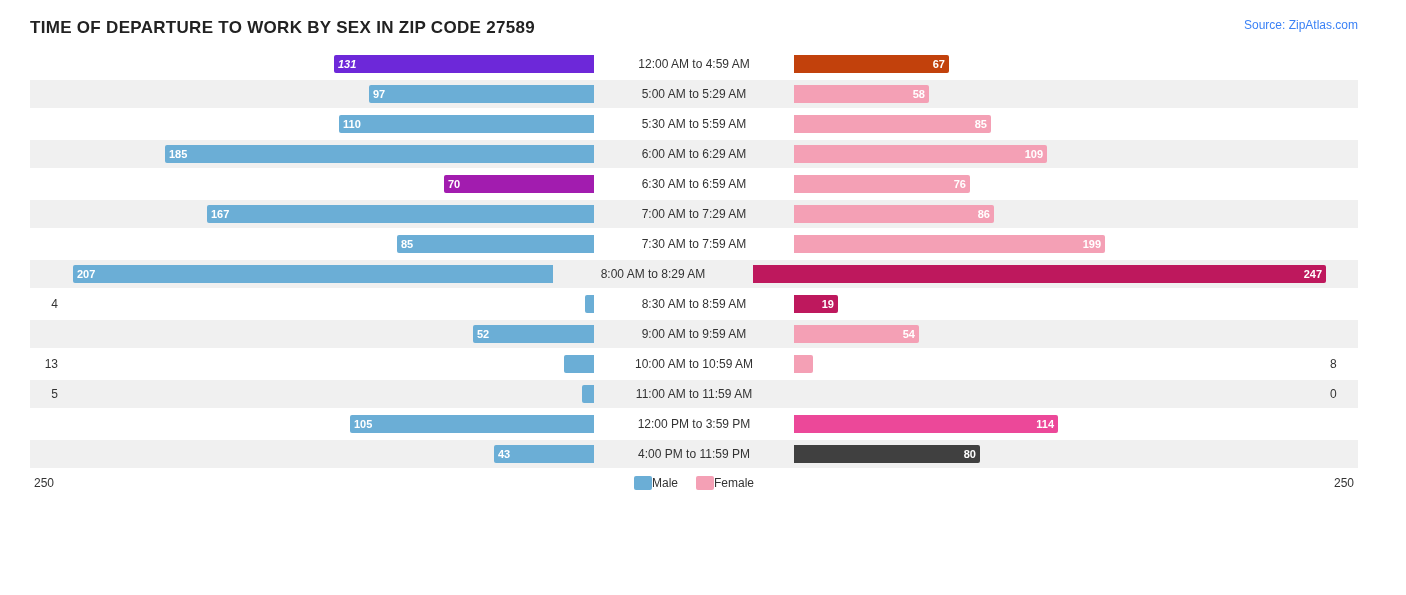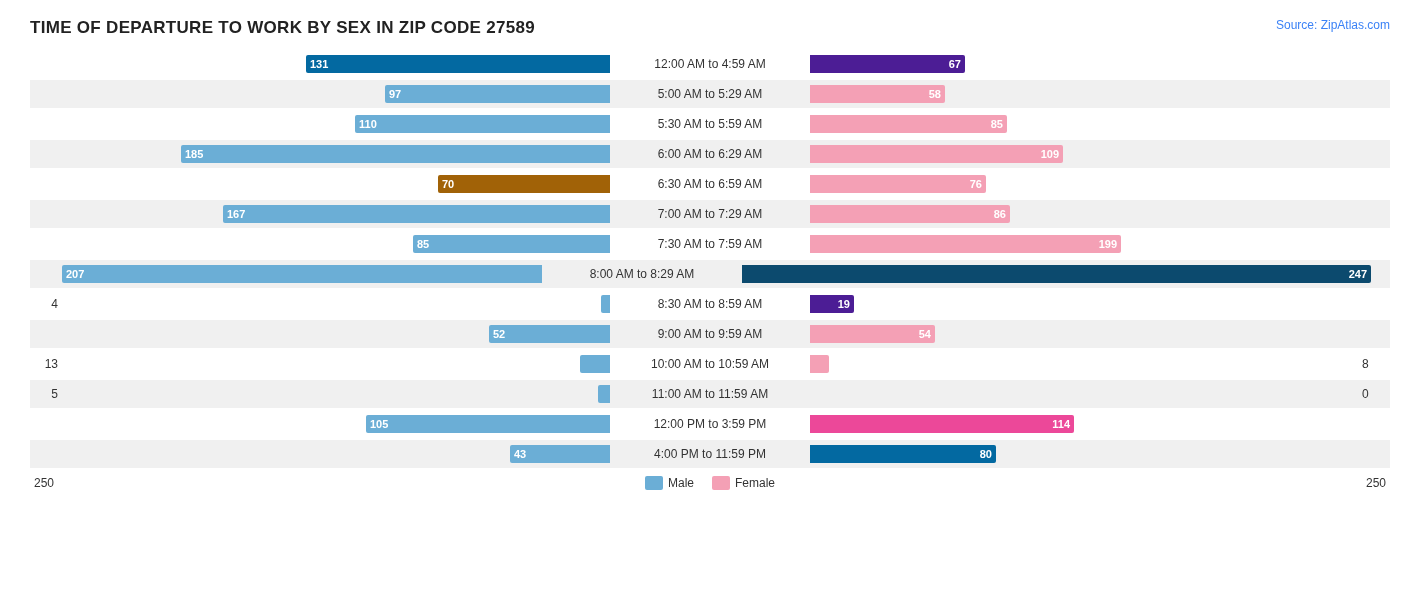--- a/index.html
+++ b/index.html
@@ -4,21 +4,21 @@
   <style>
     * { box-sizing: border-box; margin: 0; padding: 0; }
     body {
       font-family: Arial, sans-serif;
       background: #fff;
       width: 1406px;
       min-height: 595px;
     }
     .chart-container {
       width: 1406px;
-      padding: 18px 16px 30px 30px;
+      padding: 18px 48px 30px 30px;
       background: #fff;
     }
     .chart-header {
       display: flex;
       justify-content: space-between;
       align-items: flex-start;
       margin-bottom: 12px;
     }
     .chart-title {
       font-size: 17px;
@@ -152,21 +152,20 @@
       color: #333;
     }
     .legend {
       display: flex;
       align-items: center;
       gap: 18px;
     }
     .legend-item {
       display: flex;
       align-items: center;
-      gap: 5px;
       font-size: 12px;
       color: #333;
     }
     .legend-swatch {
       width: 18px;
       height: 14px;
       border-radius: 2px;
     }
     .footer-right {
       font-size: 12px;
@@ -181,31 +180,31 @@
     <div class="chart-title">TIME OF DEPARTURE TO WORK BY SEX IN ZIP CODE 27589</div>
     <div class="chart-source">Source: ZipAtlas.com</div>
   </div>
   <div class="chart-body" id="chart-body">
 
       <div class="bar-row">
         <div class="left-section">
 
         <div class="left-label"></div>
         <div class="left-bar-wrap">
-          <div class="male-bar-inner" style="width:304px; background:#0369a1;">
+          <div class="male-bar-inner" style="width:260px; background:#6d28d9;font-style:italic;">
             <span class="inner-label">131</span>
           </div>
         </div>
 
         </div>
         <div class="center-label">12:00 AM to 4:59 AM</div>
         <div class="right-section">
 
         <div class="right-bar-wrap">
-          <div class="female-bar-inner" style="width:155px; background:#4c1d95;">
+          <div class="female-bar-inner" style="width:155px; background:#c2410c;">
             <span class="inner-label">67</span>
           </div>
         </div>
         <div class="right-label"></div>
 
         </div>
       </div>
 
       <div class="bar-row shaded">
         <div class="left-section">
@@ -277,21 +276,21 @@
         <div class="right-label"></div>
 
         </div>
       </div>
 
       <div class="bar-row">
         <div class="left-section">
 
         <div class="left-label"></div>
         <div class="left-bar-wrap">
-          <div class="male-bar-inner" style="width:172px; background:#a16207;margin-left:31px;">
+          <div class="male-bar-inner" style="width:150px; background:#a21caf;margin-left:31px;">
             <span class="inner-label">70</span>
           </div>
         </div>
 
         </div>
         <div class="center-label">6:30 AM to 6:59 AM</div>
         <div class="right-section">
 
         <div class="right-bar-wrap">
           <div class="female-bar-inner" style="width:176px; background:#f4a0b5;">
@@ -359,21 +358,21 @@
           <div class="male-bar-inner" style="width:480px; background:#6baed6;">
             <span class="inner-label">207</span>
           </div>
         </div>
 
         </div>
         <div class="center-label">8:00 AM to 8:29 AM</div>
         <div class="right-section">
 
         <div class="right-bar-wrap">
-          <div class="female-bar-inner" style="width:629px; background:#0c4a6e;">
+          <div class="female-bar-inner" style="width:573px; background:#be185d;">
             <span class="inner-label">247</span>
           </div>
         </div>
         <div class="right-label"></div>
 
         </div>
       </div>
 
       <div class="bar-row">
         <div class="left-section">
@@ -381,21 +380,21 @@
         <div class="left-label">4</div>
         <div class="left-bar-wrap">
           <div class="male-bar" style="width:9px;"></div>
         </div>
 
         </div>
         <div class="center-label">8:30 AM to 8:59 AM</div>
         <div class="right-section">
 
         <div class="right-bar-wrap">
-          <div class="female-bar-inner" style="width:44px; background:#4c1d95;">
+          <div class="female-bar-inner" style="width:44px; background:#be185d;">
             <span class="inner-label">19</span>
           </div>
         </div>
         <div class="right-label"></div>
 
         </div>
       </div>
 
       <div class="bar-row shaded">
         <div class="left-section">
@@ -493,21 +492,21 @@
           <div class="male-bar-inner" style="width:100px; background:#6baed6;">
             <span class="inner-label">43</span>
           </div>
         </div>
 
         </div>
         <div class="center-label">4:00 PM to 11:59 PM</div>
         <div class="right-section">
 
         <div class="right-bar-wrap">
-          <div class="female-bar-inner" style="width:186px; background:#0369a1;">
+          <div class="female-bar-inner" style="width:186px; background:#404040;">
             <span class="inner-label">80</span>
           </div>
         </div>
         <div class="right-label"></div>
 
         </div>
       </div>
     </div>
   <div class="chart-footer">
     <div class="footer-left">250</div>

